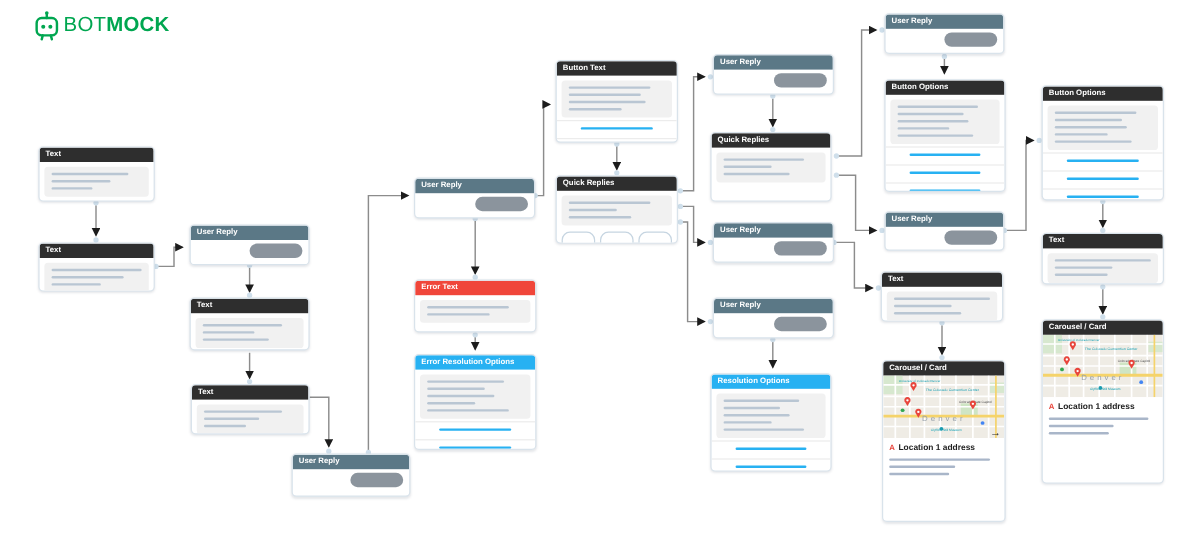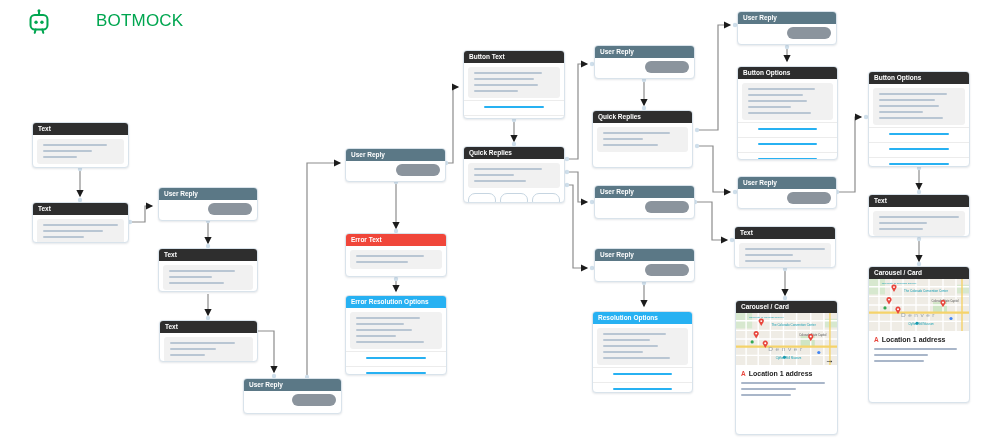--- a/index.html
+++ b/index.html
@@ -1,20 +1,20 @@
 <!DOCTYPE html>
 <html><head>
 <meta charset="utf-8">
 <style>
   html,body{margin:0;padding:0;background:#fff;font-family:"Liberation Sans",sans-serif;}
   .canvas{position:relative;width:1000px;height:447px;background:#fff;overflow:hidden;}
   .logo{position:absolute;left:28px;top:8px;display:flex;align-items:center;gap:3px;z-index:3;}
   .logo .word{font-size:17px;color:#00A650;letter-spacing:.2px;}
-  .logo .word b{font-weight:400;}
-  .logo .word span{font-weight:500;margin-left:43px;}
+  .logo .word b{font-weight:700;}
+  .logo .word span{font-weight:500;}
   svg.edges{position:absolute;left:0;top:0;z-index:1;}
   .node{position:absolute;background:#fff;border:1px solid #d9e3eb;border-radius:4px;
         box-shadow:0 1px 2px rgba(40,60,80,.12);z-index:2;box-sizing:border-box;overflow:hidden;}
   .hdr{height:12px;line-height:12px;font-size:6.5px;font-weight:700;color:#fff;padding:0 5px;
        white-space:nowrap;overflow:hidden;}
   .hdr.dark{background:#2e2e2e;}
   .hdr.slate{background:#5b7886;}
   .hdr.red{background:#f0463a;}
   .hdr.blue{background:#27b1f2;}
   .body{padding:4px;}

